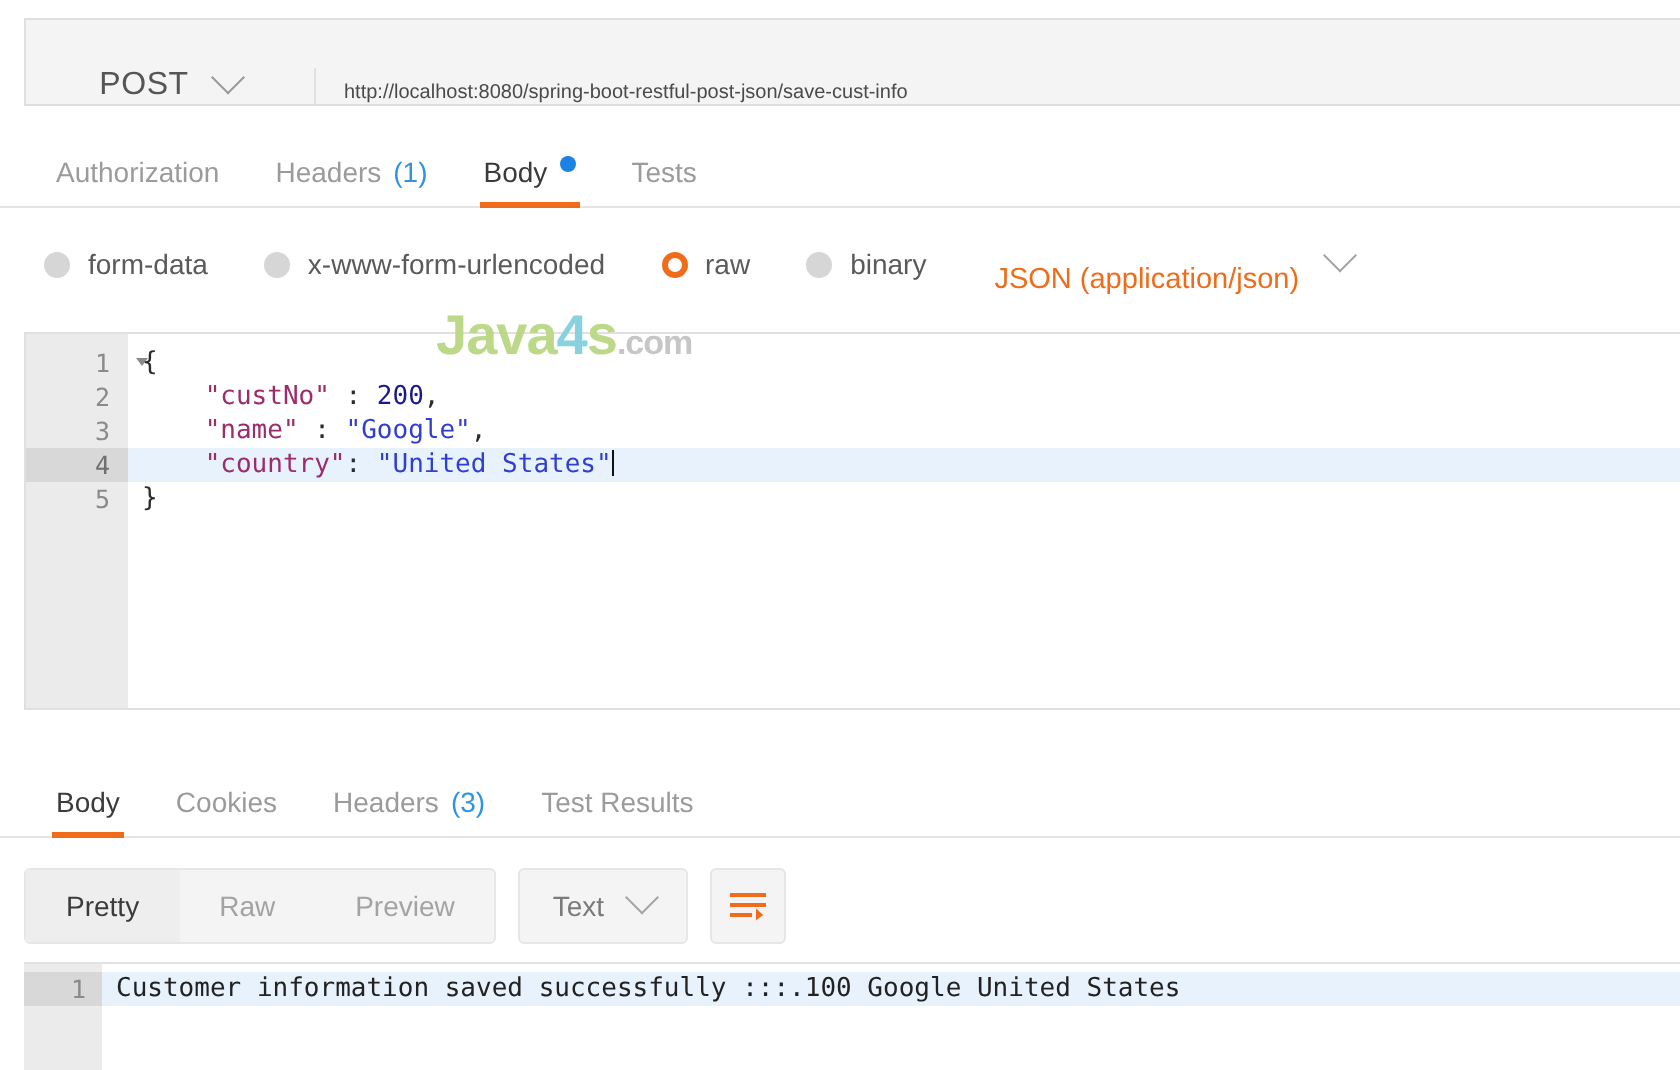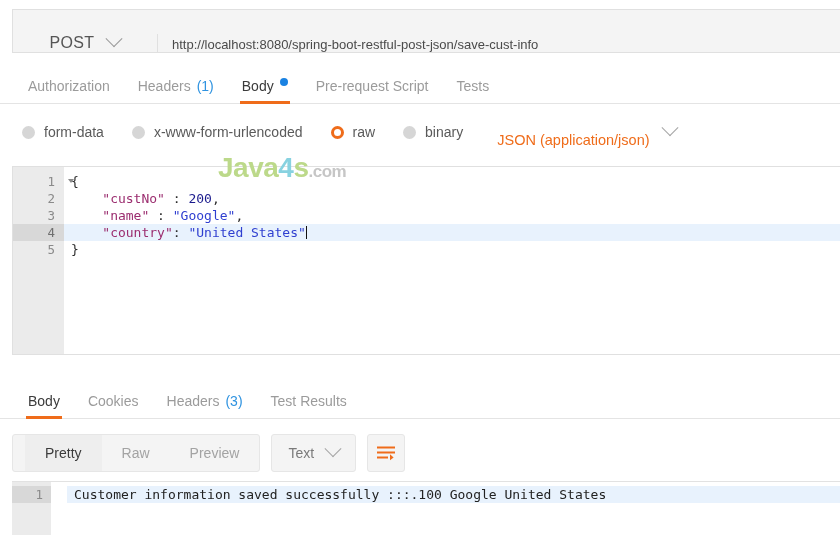--- a/index.html
+++ b/index.html
@@ -51,21 +51,21 @@
     border-right: 1.6px solid #9a9a9a;
     border-bottom: 1.6px solid #9a9a9a;
     transform: rotate(45deg) translate(-3px,-3px);
   }
   .url-box {
     flex: 1;
     background: #f4f4f4;
     display: flex;
     align-items: center;
     padding-left: 14px;
-    font-size: 13px;
+    font-size: 10px;
     color: #4a4a4a;
     cursor: text;
   }
 
   
   .req-tabs {
     position: absolute;
     left: 0;
     top: 66px;
     right: 0;
@@ -294,21 +294,20 @@
     display: flex;
     align-items: center;
     padding: 0 20px;
     font-size: 14px;
     color: #a3a3a3;
     cursor: pointer;
   }
   .seg-item.active {
     color: #3b3b3b;
     background: #eeeeee;
-    margin-left: 12px;
   }
   .text-select {
     display: flex;
     align-items: center;
     gap: 13px;
     background: #f4f4f4;
     border: 1px solid #e6e6e6;
     border-radius: 3px;
     height: 38px;
     padding: 0 16px;
@@ -358,21 +357,20 @@
     padding-right: 8px;
     font-family: "DejaVu Sans Mono", monospace;
     font-size: 12.5px;
     color: #8a8a8a;
     background: #d8d8d8;
     box-sizing: border-box;
   }
   .resp-code {
     flex: 1;
     padding-top: 4px;
-    padding-left: 16px;
   }
   .resp-code .cl {
     height: 17px;
     line-height: 17px;
     font-family: "DejaVu Sans Mono", monospace;
     font-size: 13px;
     white-space: pre;
     padding-left: 7px;
     color: #222222;
     background: #e8f2fd;
@@ -395,23 +393,20 @@
   <div class="req-tab">
     <span>Authorization</span>
   </div>
   <div class="req-tab">
     <span>Headers</span>
     <span class="count-blue">(1)</span>
   </div>
   <div class="req-tab active">
     <span>Body</span>
     <span class="dot-blue"></span>
-  </div>
-  <div class="req-tab">
-    <span>Pre-request Script</span>
   </div>
   <div class="req-tab">
     <span>Tests</span>
   </div>
 </div>
 
 <div class="type-row">
   <label class="radio-item">
     <span class="radio"></span>
     <span class="radio-label">form-data</span>

